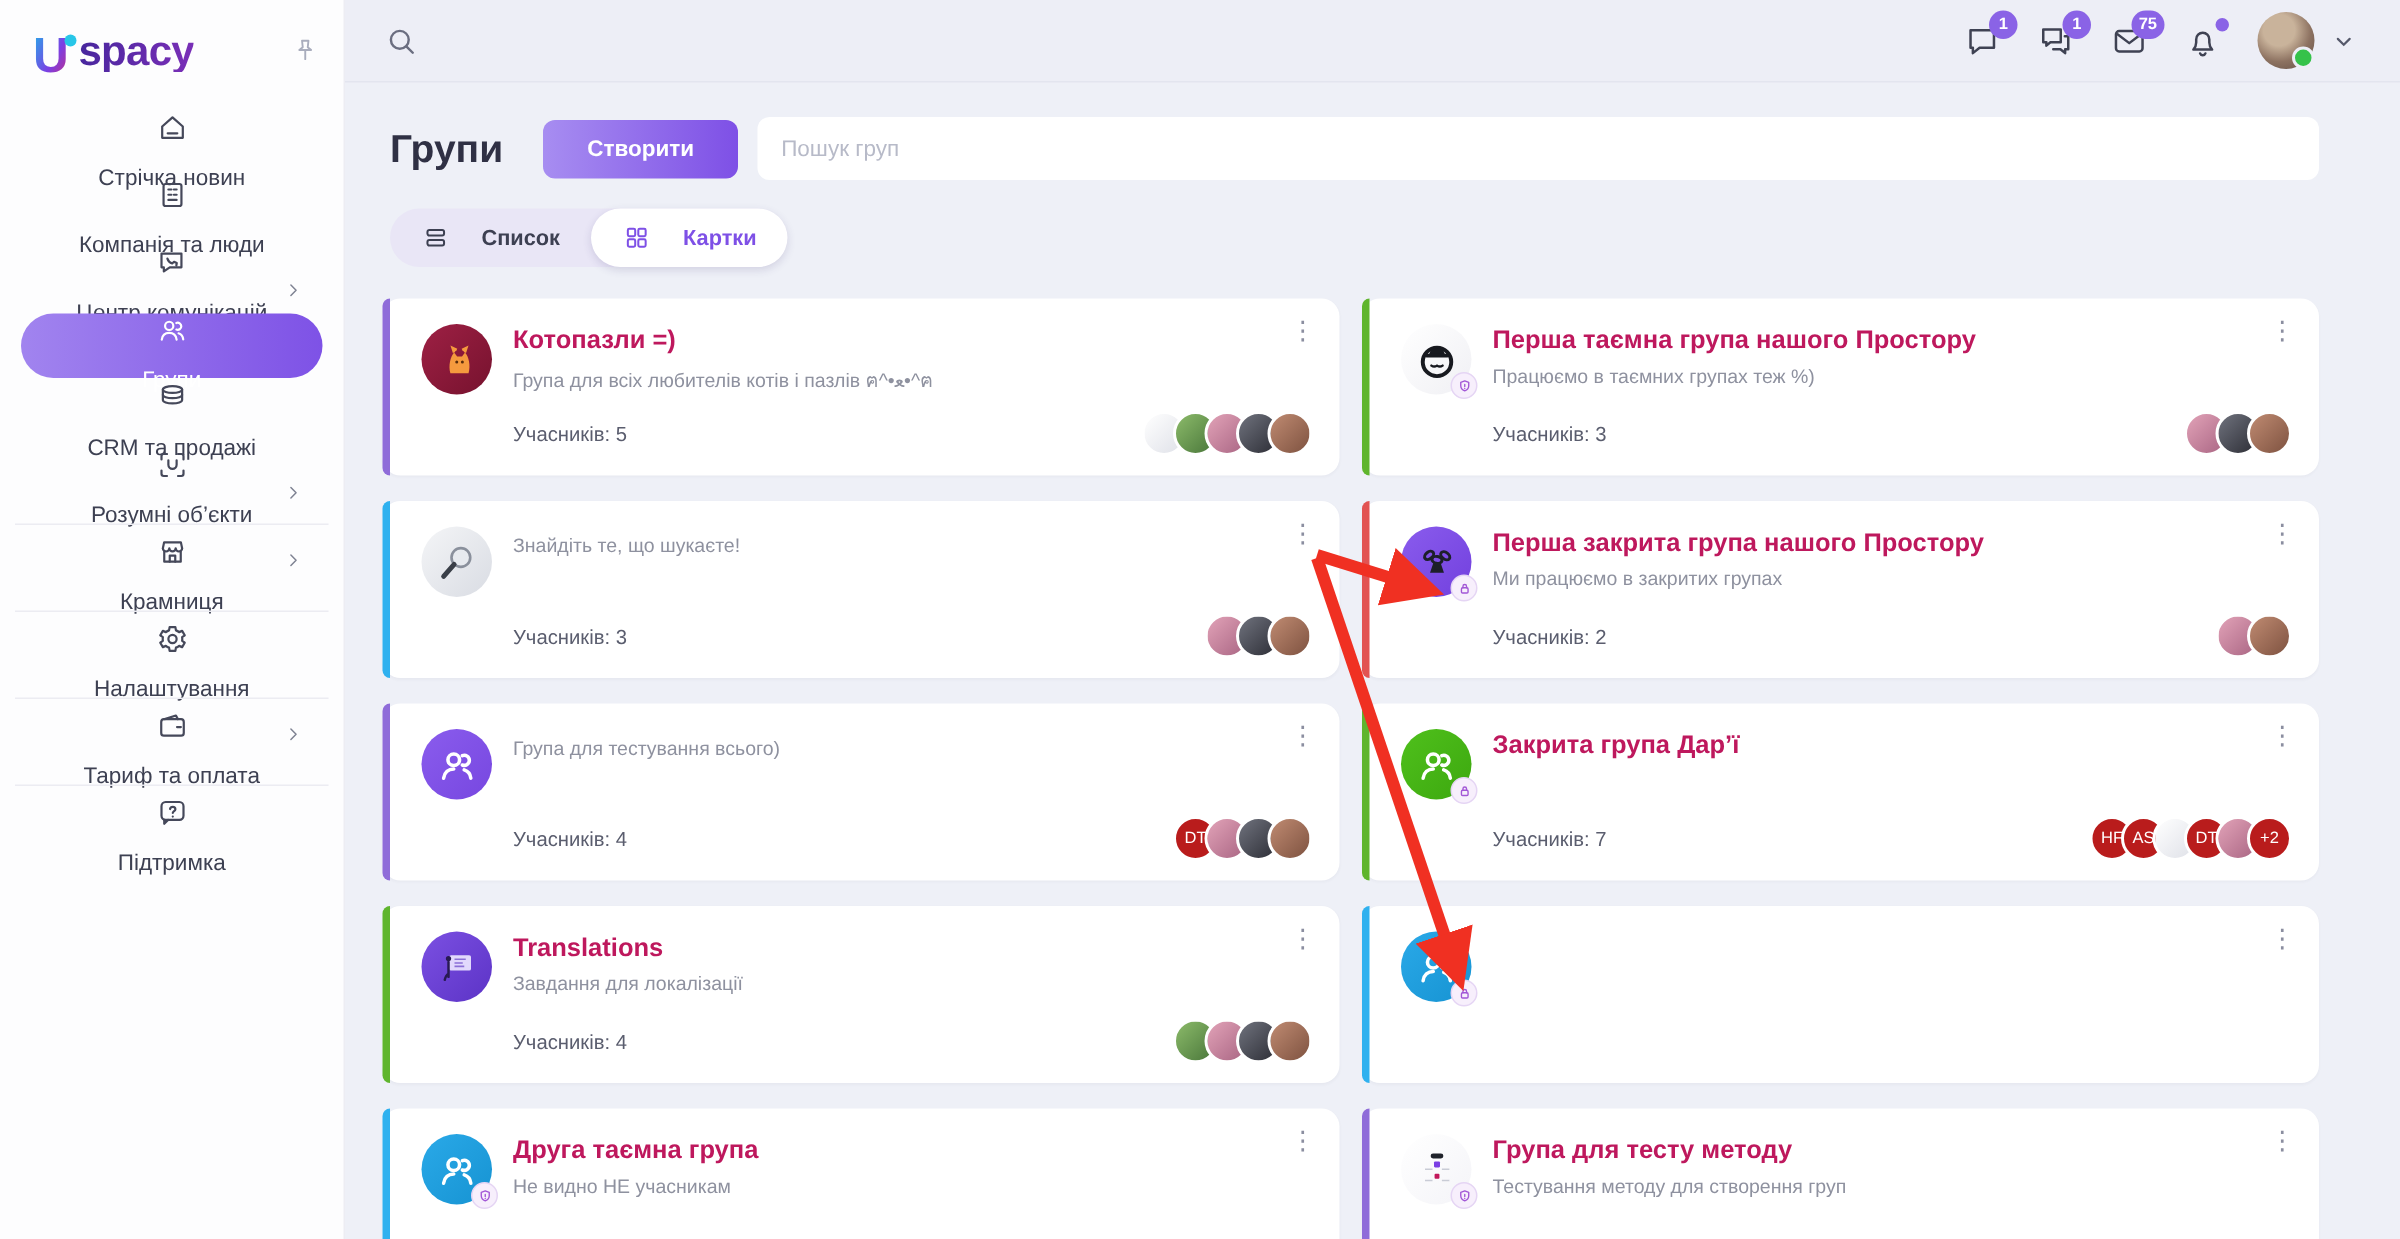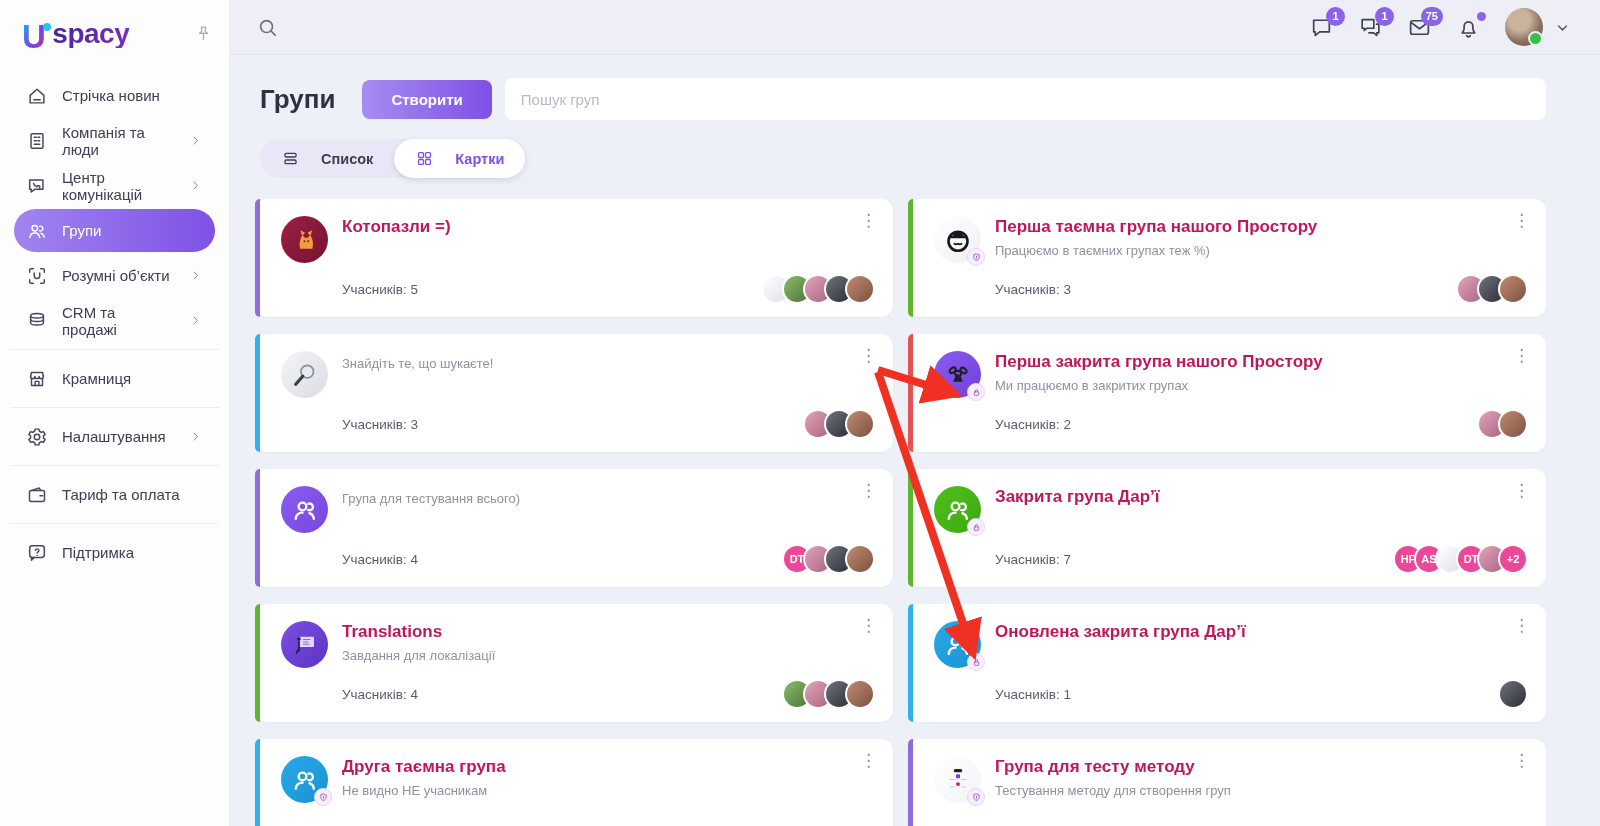--- a/index.html
+++ b/index.html
@@ -20,21 +20,21 @@
   .logo-u { background:linear-gradient(120deg,#2f9fe8 10%,#7b3fe4 60%,#c42f84 100%);
             -webkit-background-clip:text; background-clip:text; color:transparent; font-size:33px; }
   .logo-dot { width:8px; height:8px; border-radius:50%; background:#27c6e8; margin:3px 1px 0 -2px; }
   .logo-rest { background:linear-gradient(100deg,#45269c,#7b2fb8); -webkit-background-clip:text;
                background-clip:text; color:transparent;text-align:right; }
   .pin { margin-left:auto; color:#a9adbd; margin-top:4px; }
   .pin svg { width:19px; height:19px; fill:none; stroke:currentColor; stroke-width:1.6;
              stroke-linecap:round; stroke-linejoin:round; }
   nav { display:flex; flex-direction:column; }
   .side-item { display:flex; align-items:center; gap:14px; height:43px; margin:1px 14px;
-               padding:0 12px; border-radius:24px; font-size:15px; color:#3d4052; cursor:pointer; }
+               padding:0 12px; border-radius:24px; font-size:15px; color:#3d4052; cursor:pointer;flex-direction:column; }
   .side-item .s-icon { display:flex; }
   .side-item svg { width:22px; height:22px; fill:none; stroke:#45485a; stroke-width:1.6;
                    stroke-linecap:round; stroke-linejoin:round; }
   .side-item.active { background:linear-gradient(90deg,#a184ef,#7e52e6); color:#fff; }
   .side-item.active svg { stroke:#fff; }
   .s-chev { margin-left:auto; display:flex; }
   .s-chev svg { width:15px; height:15px; stroke:#7e8292; }
   .side-div { height:1px; background:#ececf2; margin:6px 10px 6px 10px; }
 
   
@@ -96,21 +96,21 @@
   .g-title { font-size:17px; font-weight:600; color:#be185d; margin-top:2px; white-space:nowrap;
              overflow:hidden; text-overflow:ellipsis; padding-right:26px; }
   .g-desc { font-size:13px; color:#8e919f; margin-top:6px; white-space:nowrap; overflow:hidden;
             text-overflow:ellipsis; padding-right:26px; }
   .g-members { margin-top:auto; display:flex; align-items:center; min-height:30px; }
   .m-label { font-size:13.5px; color:#5a5d6e; }
   .m-stack { margin-left:auto; display:flex; }
   .m-av { width:30px; height:30px; border-radius:50%; border:2px solid #fff; margin-left:-9px;
           flex:none; display:flex; align-items:center; justify-content:center; }
   .m-av:first-child { margin-left:0; }
-  .m-txt { background:#ec4899; color:#fff; font-size:11px; font-weight:700;text-align:right; }
+  .m-txt { background:#b91c1c; color:#fff; font-size:11px; font-weight:400;text-align:right; }
   .kebab { position:absolute; top:9px; right:10px; border:none; background:none; color:#8b8ea0;
            font-size:17px; line-height:1; cursor:pointer; padding:4px 6px; font-family:inherit; }
 
   .arrows { position:absolute; inset:0; width:1600px; height:826px; pointer-events:none; z-index:40; }
 </style>
 </head>
 <body>
 
 <div class="app">
   <aside class="sidebar">
@@ -171,40 +171,40 @@
               <circle cx="9.6" cy="9" r="3"></circle>
               <path d="M4.2 19c.4-3.1 2.6-4.9 5.4-4.9s5 1.8 5.4 4.9"></path>
               <path d="M14.8 6.9a2.6 2.6 0 110 4.8M16.4 14.4c2 .6 3.1 2 3.4 4.4"></path>
             </svg>
           </span>
           <span class="s-label">Групи</span>
         </div>
         <div class="side-item">
           <span class="s-icon">
             <svg viewBox="0 0 24 24">
-              <path d="M8 4H5.6A1.6 1.6 0 004 5.6V8M16 4h2.4A1.6 1.6 0 0120 5.6V8M8 20H5.6A1.6 1.6 0 014 18.4V16M16 20h2.4a1.6 1.6 0 001.6-1.6V16"></path>
-              <path d="M9 8.6v3.2a3 3 0 006 0V8.6"></path>
-            </svg>
-          </span>
-          <span class="s-label">Розумні об’єкти</span>
-          <span class="s-chev">
-            <svg viewBox="0 0 24 24">
-              <path d="M9.5 6.5 15 12l-5.5 5.5"></path>
-            </svg>
-          </span>
-        </div>
-        <div class="side-item">
-          <span class="s-icon">
-            <svg viewBox="0 0 24 24">
               <ellipse cx="12" cy="6.2" rx="7" ry="2.5"></ellipse>
               <path d="M5 6.2v3.8c0 1.4 3.1 2.5 7 2.5s7-1.1 7-2.5V6.2"></path>
               <path d="M5 10v3.8c0 1.4 3.1 2.5 7 2.5s7-1.1 7-2.5V10"></path>
             </svg>
           </span>
           <span class="s-label">CRM та продажі</span>
+          <span class="s-chev">
+            <svg viewBox="0 0 24 24">
+              <path d="M9.5 6.5 15 12l-5.5 5.5"></path>
+            </svg>
+          </span>
+        </div>
+        <div class="side-item">
+          <span class="s-icon">
+            <svg viewBox="0 0 24 24">
+              <path d="M8 4H5.6A1.6 1.6 0 004 5.6V8M16 4h2.4A1.6 1.6 0 0120 5.6V8M8 20H5.6A1.6 1.6 0 014 18.4V16M16 20h2.4a1.6 1.6 0 001.6-1.6V16"></path>
+              <path d="M9 8.6v3.2a3 3 0 006 0V8.6"></path>
+            </svg>
+          </span>
+          <span class="s-label">Розумні об’єкти</span>
           <span class="s-chev">
             <svg viewBox="0 0 24 24">
               <path d="M9.5 6.5 15 12l-5.5 5.5"></path>
             </svg>
           </span>
         </div>
         <div class="side-div"></div>
         <div class="side-item">
           <span class="s-icon">
             <svg viewBox="0 0 24 24">
@@ -345,20 +345,21 @@
               <div class="g-avatar" style="background: linear-gradient(135deg, rgb(158, 32, 68), rgb(118, 18, 46));">
                 <svg viewBox="0 0 24 24">
                   <path d="M8.2 19c-1.2-4 .1-9 2-11l1.6 2.1h2.6L16 8c2 2 3.1 7 1.9 11z" fill="#f59a3e"></path>
                   <path d="M10.2 8 9.4 5.6l2.2 1M15.9 8l.8-2.4-2.2 1" stroke="#f59a3e" stroke-width="1.4" fill="none"></path>
                   <circle cx="11.6" cy="13" r=".8" fill="#5a2d0c"></circle>
                   <circle cx="14.6" cy="13" r=".8" fill="#5a2d0c"></circle>
                 </svg>
               </div>
               <div class="g-body">
                 <div class="g-title">Котопазли =)</div>
+                <div class="g-desc">Група для всіх любителів котів і пазлів ฅ^•ﻌ•^ฅ</div>
                 <div class="g-members">
                   <span class="m-label">Учасників: 5</span>
                   <div class="m-stack">
                     <span class="m-av" style="background: linear-gradient(135deg, rgb(255, 255, 255), rgb(223, 225, 232));"></span>
                     <span class="m-av" style="background: linear-gradient(135deg, rgb(140, 187, 106), rgb(73, 118, 58));"></span>
                     <span class="m-av" style="background: linear-gradient(135deg, rgb(226, 163, 184), rgb(169, 101, 131));"></span>
                     <span class="m-av" style="background: linear-gradient(135deg, rgb(112, 115, 126), rgb(44, 45, 53));"></span>
                     <span class="m-av" style="background: linear-gradient(135deg, rgb(192, 139, 114), rgb(126, 82, 64));"></span>
                   </div>
                 </div>
@@ -546,29 +547,20 @@
                   <circle cx="10" cy="9.2" r="3.1"></circle>
                   <path d="M4.6 19c.4-3.1 2.6-4.9 5.4-4.9"></path>
                   <path d="M14.6 7a2.7 2.7 0 110 5M15.6 14.6c2 .6 3.2 2 3.5 4.4"></path>
                 </svg>
                 <span class="g-badge">
                   <svg viewBox="0 0 24 24">
                     <rect x="7.2" y="10.6" width="9.6" height="7.6" rx="1.6"></rect>
                     <path d="M9.4 10.6V8.4a2.6 2.6 0 015.2 0v2.2"></path>
                   </svg>
                 </span>
-              </div>
-              <div class="g-body">
-                <div class="g-title">Оновлена закрита група Дар’ї</div>
-                <div class="g-members">
-                  <span class="m-label">Учасників: 1</span>
-                  <div class="m-stack">
-                    <span class="m-av" style="background: linear-gradient(135deg, rgb(112, 115, 126), rgb(44, 45, 53));"></span>
-                  </div>
-                </div>
               </div>
               <button class="kebab">⋮</button>
             </article>
             <article class="card" style="--accent: #8f6cd9;">
               <div class="g-avatar" style="background: linear-gradient(135deg, rgb(255, 255, 255), rgb(244, 244, 248));">
                 <svg viewBox="0 0 24 24">
                   <rect x="8.6" y="3.2" width="6.8" height="2.6" rx="1.3" fill="#20232b"></rect>
                   <rect x="10.4" y="7.4" width="3.2" height="3.2" rx=".6" fill="#7b3fe4"></rect>
                   <rect x="10.7" y="14" width="2.6" height="2.6" rx=".5" fill="#c2185b"></rect>
                   <path d="M5.6 11.6h4M14.6 11.6h4M5.6 17.6h4M14.6 17.6h4" stroke="#c9ccd6" stroke-width=".9"></path>

